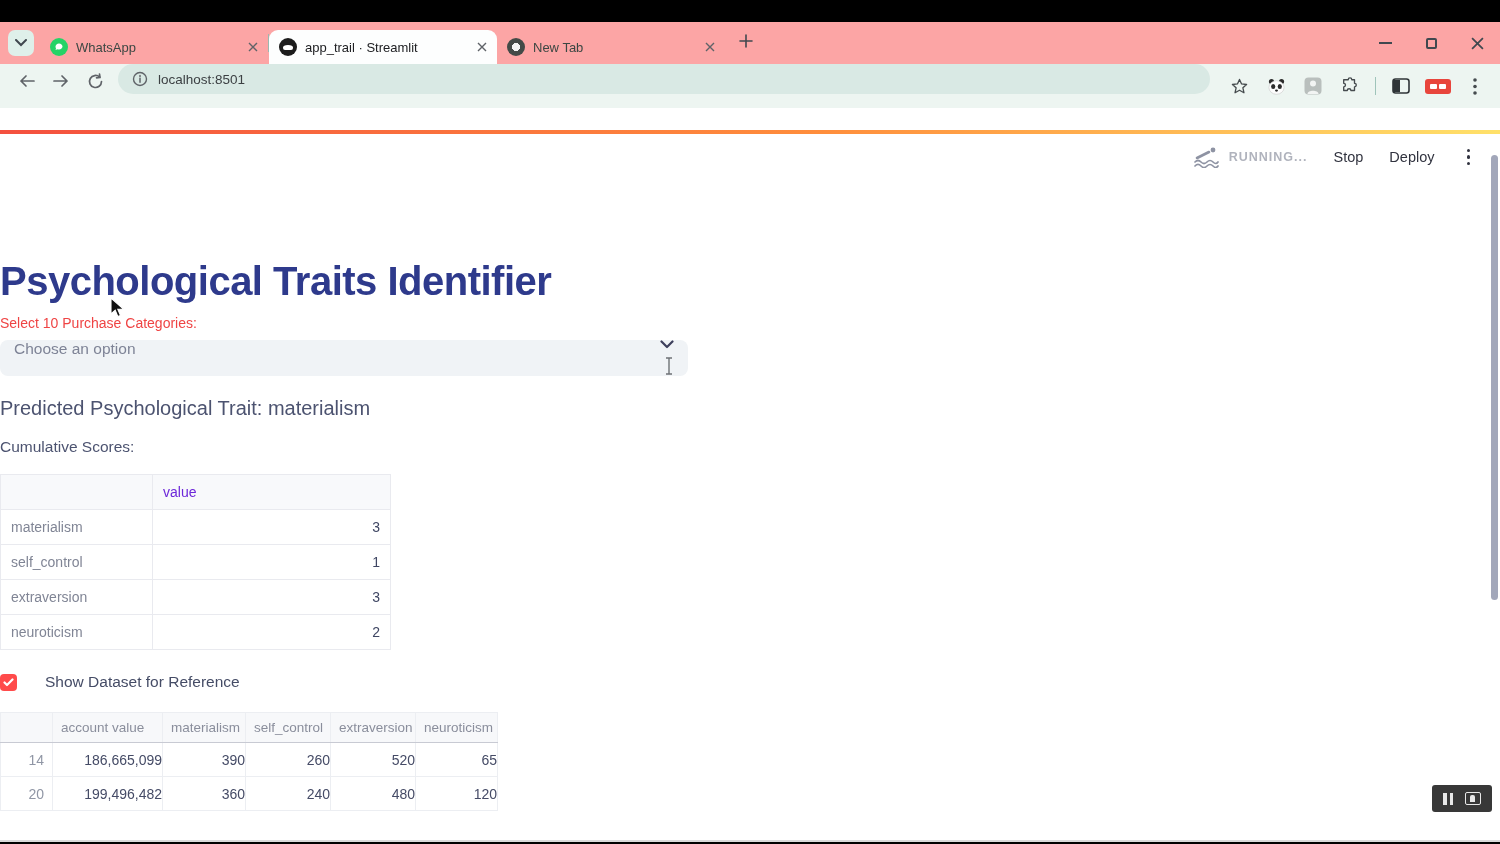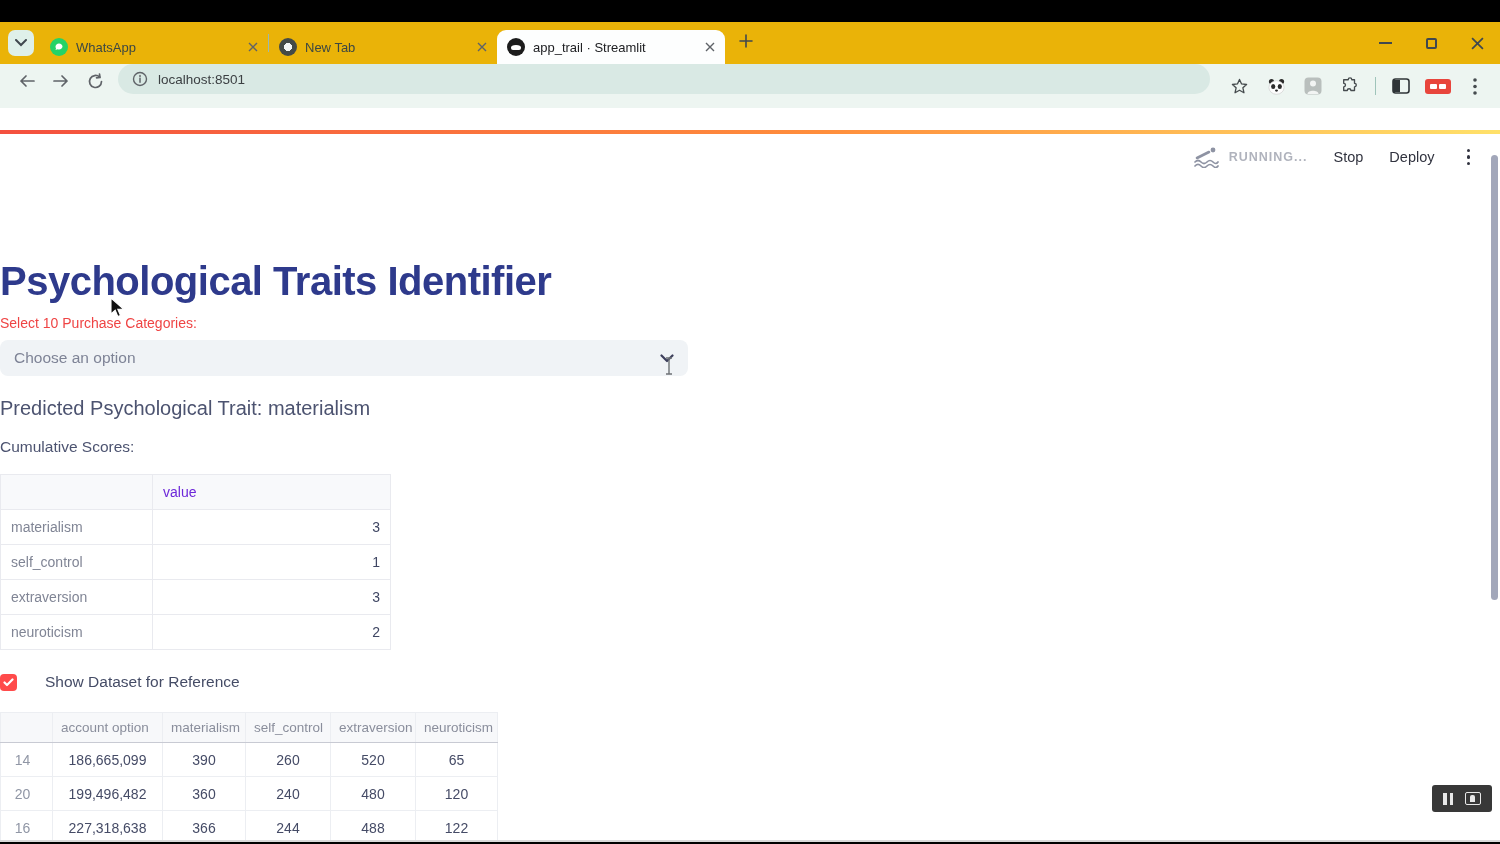--- a/index.html
+++ b/index.html
@@ -2,21 +2,21 @@
 <html><head>
 <meta charset="utf-8">
 <style>
   * { margin:0; padding:0; box-sizing:border-box; }
   body { font-family:"Liberation Sans", sans-serif; }
   .screen { position:relative; width:1500px; height:844px; background:#000; overflow:hidden; }
 
   
   .browser { position:absolute; top:22px; left:0; width:1500px; height:798px; background:#fff; }
 
-  .tabstrip { position:relative; height:42px; background:#eab308; display:flex; align-items:flex-end; padding-left:8px; }
+  .tabstrip { position:relative; height:42px; background:#fca5a5; display:flex; align-items:flex-end; padding-left:8px; }
   .tab-search-btn { width:26px; height:26px; border-radius:7px; background:#dff0ea; display:flex; align-items:center; justify-content:center; align-self:center; margin-right:6px; }
   .tab { width:228px; height:34px; display:flex; align-items:center; gap:8px; padding:0 10px; border-radius:9px 9px 0 0; color:#3c4743; font-size:13px; }
   .tab.active { background:#fdfefe; color:#202124; }
   .tab .title { flex:1; overflow:hidden; white-space:nowrap; text-overflow:ellipsis; }
   .tab-sep { width:1px; height:18px; background:#9bb8af; align-self:center; }
   .favicon { width:18px; height:18px; border-radius:50%; flex:0 0 auto; position:relative; }
   .fav-whatsapp { background:#25d366; }
   .fav-whatsapp svg { position:absolute; inset:3px; }
   .fav-chrome { background:radial-gradient(circle at 50% 50%, #f2f5f4 0 4px, #434a47 4px 9px); }
   .fav-streamlit { background:#1c1c1c; }
@@ -41,37 +41,37 @@
   .app { position:absolute; top:108px; left:0; width:1500px; height:712px; background:#fff; overflow:hidden; border-bottom:2px solid #d9d9d9; }
   .deco { height:4px; background:linear-gradient(90deg,#f4503f 0%,#ff8e3c 55%,#ffe16a 100%); }
   .st-header { height:46px; display:flex; align-items:center; justify-content:flex-end; padding-right:24px; gap:26px; }
   .st-status { display:flex; align-items:center; gap:10px; }
   .st-status-text { font-size:12.5px; letter-spacing:1px; color:#b0b3bd; font-weight:600; }
   .st-btn { font-size:14.5px; color:#31333f; }
   .st-menu { display:flex; flex-direction:column; gap:3px; padding:0 6px; }
   .st-menu i { width:3.5px; height:3.5px; border-radius:50%; background:#31333f; }
   .page-title { position:absolute; top:129px; left:0; font-size:40px; font-weight:700; color:#2e3a8c; letter-spacing:-0.5px; white-space:nowrap; }
   .select-label { position:absolute; top:185px; left:0; font-size:14px; color:#ef4444; }
-  .selectbox { position:absolute; top:210px; left:0; width:688px; height:36px; background:#f0f3f6; border-radius:8px; display:flex; align-items:center; padding:0 14px; }
+  .selectbox { position:absolute; top:210px; left:0; width:688px; height:36px; background:#f0f3f6; border-radius:8px; display:flex; padding:0 14px; }
   .select-placeholder { font-size:15.5px; color:#7e8396; flex:1; }
   .predicted-text { position:absolute; top:267px; left:0; font-size:20px; color:#4c5370; }
   .scores-heading { position:absolute; top:308px; left:0; font-size:15.5px; color:#4c5370; }
 
   table { border-collapse:collapse; table-layout:fixed; font-size:14px; }
   .tbl1 { position:absolute; top:344px; left:0; width:390px; }
   .tbl1 th, .tbl1 td { border:1px solid #e9eaef; }
   .tbl1 thead th { height:35px; background:#f8f9fb; font-weight:400; color:#6d28d9; text-align:left; padding:0 10px; }
   .tbl1 td { height:35px; padding:0 10px; }
   .tbl1 .rowlabel { color:#808595; text-align:left; }
   .tbl1 .val { color:#3f4663; text-align:right; }
 
   .tbl2 { position:absolute; top:582px; left:0; width:497px; }
   .tbl2 th, .tbl2 td { border:1px solid #eceef2; }
   .tbl2 thead th { height:30px; background:#f7f8fa; font-weight:400; color:#8a8e9c; font-size:13.5px; text-align:left; padding:0 8px; border-bottom:1px solid #c8cad3; }
-  .tbl2 td { height:34px; padding:0 0; text-align:center; color:#454b66; }
+  .tbl2 td { height:34px; padding:0 0; text-align:right; color:#454b66; }
   .tbl2 .idx { color:#9096a5; padding-right:8px; }
 
   .checkbox-row { position:absolute; top:543px; left:0; display:flex; align-items:center; gap:28px; }
   .checkbox { width:17px; height:17px; background:#ff4b4b; border-radius:4px; display:flex; align-items:center; justify-content:center; }
   .checkbox-label { font-size:15.5px; color:#454c66; }
 
   
   .page-scrollbar { position:absolute; left:1491px; top:155px; width:7px; height:445px; background:#a2a7ba; border-radius:4px; }
   .video-ctrl { position:absolute; left:1432px; top:785px; width:60px; height:27px; background:#383838; border-radius:3px; display:flex; align-items:center; justify-content:space-evenly; }
   .pause-icon { display:flex; gap:3px; }
@@ -102,31 +102,31 @@
             </svg>
         </span>
         <span class="title">WhatsApp</span>
         <svg width="10" height="10" viewBox="0 0 10 10">
             <path d="M1 1 L9 9 M9 1 L1 9" stroke="#5f6368" stroke-width="1.4"></path>
           </svg>
       </div>
 
       <div class="tab-sep"></div>
 
+      <div class="tab active">
+        <span class="favicon fav-streamlit"></span>
+        <span class="title">app_trail · Streamlit</span>
+        <svg width="10" height="10" viewBox="0 0 10 10">
+            <path d="M1 1 L9 9 M9 1 L1 9" stroke="#5f6368" stroke-width="1.4"></path>
+          </svg>
+      </div>
+
       <div class="tab">
         <span class="favicon fav-chrome"></span>
         <span class="title">New Tab</span>
-        <svg width="10" height="10" viewBox="0 0 10 10">
-            <path d="M1 1 L9 9 M9 1 L1 9" stroke="#5f6368" stroke-width="1.4"></path>
-          </svg>
-      </div>
-
-      <div class="tab active">
-        <span class="favicon fav-streamlit"></span>
-        <span class="title">app_trail · Streamlit</span>
         <svg width="10" height="10" viewBox="0 0 10 10">
             <path d="M1 1 L9 9 M9 1 L1 9" stroke="#5f6368" stroke-width="1.4"></path>
           </svg>
       </div>
 
       <div class="newtab-btn">
         <svg width="14" height="14" viewBox="0 0 14 14">
             <path d="M7 1 V13 M1 7 H13" stroke="#40484f" stroke-width="1.6" stroke-linecap="round"></path>
           </svg>
       </div>
@@ -305,21 +305,21 @@
           <col style="width:52px">
             <col style="width:110px">
             <col style="width:83px">
           <col style="width:85px">
             <col style="width:85px">
             <col style="width:82px">
         </colgroup>
         <thead>
           <tr>
             <th></th>
-            <th>account option</th>
+            <th>account value</th>
             <th>materialism</th>
             <th>self_control</th>
             <th>extraversion</th>
             <th>neuroticism</th>
           </tr>
         </thead>
         <tbody>
           <tr>
             <td class="idx">14</td>
             <td>186,665,099</td>
@@ -328,28 +328,20 @@
             <td>520</td>
             <td>65</td>
           </tr>
           <tr>
             <td class="idx">20</td>
             <td>199,496,482</td>
             <td>360</td>
             <td>240</td>
             <td>480</td>
             <td>120</td>
-          </tr>
-          <tr>
-            <td class="idx">16</td>
-            <td>227,318,638</td>
-            <td>366</td>
-            <td>244</td>
-            <td>488</td>
-            <td>122</td>
           </tr>
 
         </tbody>
       </table>
     </div>
   </div>
 
   <div class="page-scrollbar"></div>
 
   <div class="video-ctrl">

